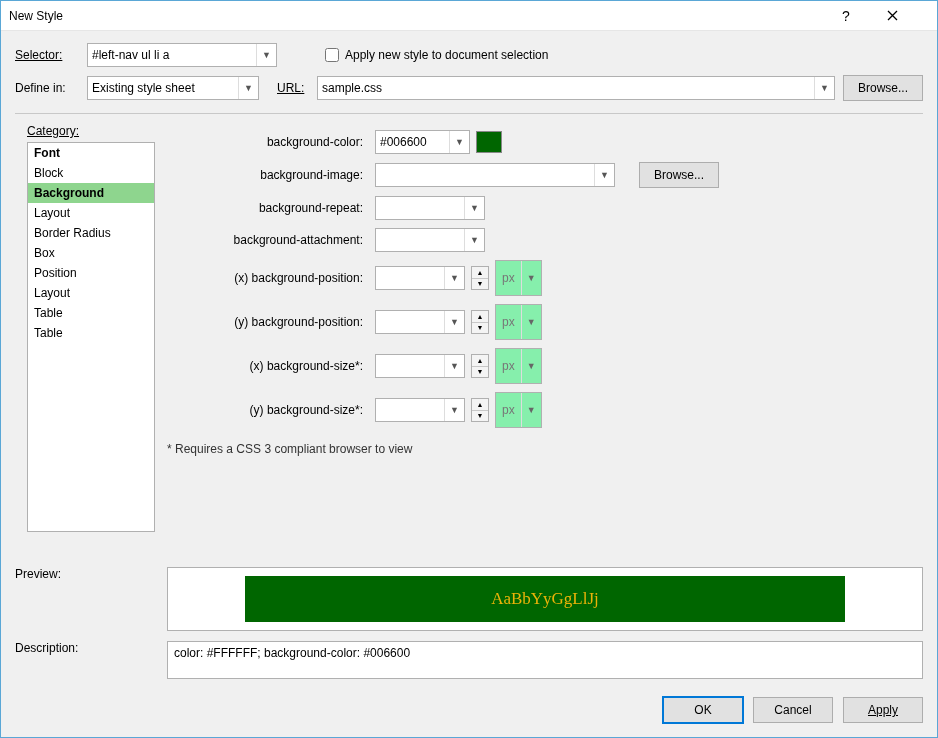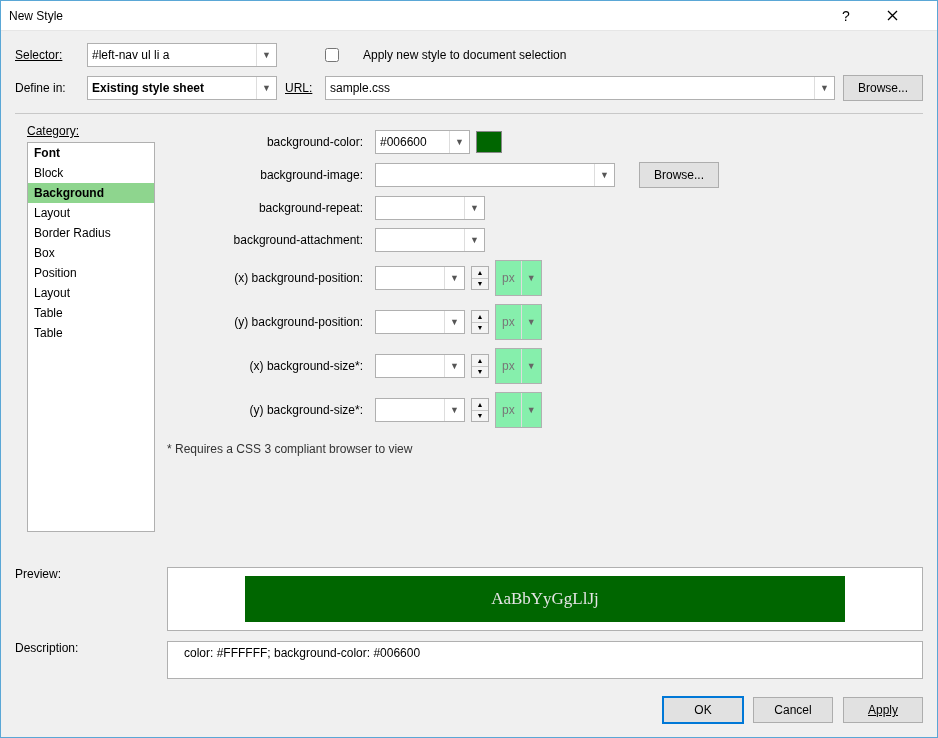--- a/index.html
+++ b/index.html
@@ -44,22 +44,22 @@
   padding: 12px 14px 14px 14px;
   display: flex;
   flex-direction: column;
   gap: 8px;
 }
 .row { display: flex; align-items: center; gap: 8px; }
 .label { color: #000; }
 .underline-accessor { text-decoration: underline; text-align: right; }
 .selector-row .label { width: 64px; }
 .define-row .label-def { width: 64px; }
-.define-row .label-url { width: 32px; text-align: left; margin-left: 0; }
-.checkbox-wrap { display: flex; align-items: center; gap: 24px; margin-left: 8px; }
+.define-row .label-url { width: 32px; text-align: left; margin-left: 10px; }
+.checkbox-wrap { display: flex; align-items: center; gap: 6px; margin-left: 8px; }
 input[type=checkbox] { width: 14px; height: 14px; border:1px solid #888; }
 .btn-win {
   height: 26px;
   min-width: 80px;
   padding: 0 10px;
   background: #e1e1e1;
   border: 1px solid #adadad;
   font: inherit;
   cursor: pointer;
 }
@@ -141,21 +141,21 @@
   width: 600px;
   height: 46px;
   display:flex; align-items:center; justify-content:center;
   font-family: Georgia, 'Times New Roman', serif;
   font-size: 17px;
 }
 .desc-box {
   background:#fff;
   border:1px solid #b0b0b0;
   height:38px;
-  padding:4px 16px;
+  padding:4px 6px;
   width:100%;
 }
 .footer {
   display:flex;
   justify-content:flex-end;
   gap: 10px;
   padding-top: 10px;
 }
 .combo-btn {
   display:flex; align-items:center;
@@ -193,21 +193,21 @@
         <div class="chev">▼</div>
       </div>
       <div class="checkbox-wrap" style="margin-left:40px;">
         <input type="checkbox" style="">
         <span>Apply new style to document selection</span>
       </div>
     </div>
 
     <div class="row define-row">
       <span class="label label-def">Define in:</span>
-      <div class="combo-btn" style="width:190px;font-weight:bold;">
+      <div class="combo-btn" style="width:172px;">
         <input value="Existing style sheet" style="">
         <div class="chev">▼</div>
       </div>
       <span class="label label-url"><span class="underline-accessor">URL:</span></span>
       <div class="combo-btn" style="flex:1;">
         <input value="sample.css" style="">
         <div class="chev">▼</div>
       </div>
       <button class="btn-win">Browse...</button>
     </div>
@@ -331,21 +331,21 @@
             </div>
           </div>
         </div>
         <div class="note">* Requires a CSS 3 compliant browser to view</div>
       </div>
     </div>
 
     <div class="lower-section">
       <span>Preview:</span>
       <div class="preview-box">
-        <div class="preview-inner" id="preview-inner" style="background: rgb(0, 102, 0); color: #e5e5e5;">
+        <div class="preview-inner" id="preview-inner" style="background: rgb(0, 102, 0); color: #eab308;">
           <span>AaBbYyGgLlJj</span>
         </div>
       </div>
 
       <span>Description:</span>
       <div class="desc-box">
         <span>color: #FFFFFF; background-color: #006600</span>
       </div>
     </div>
 

